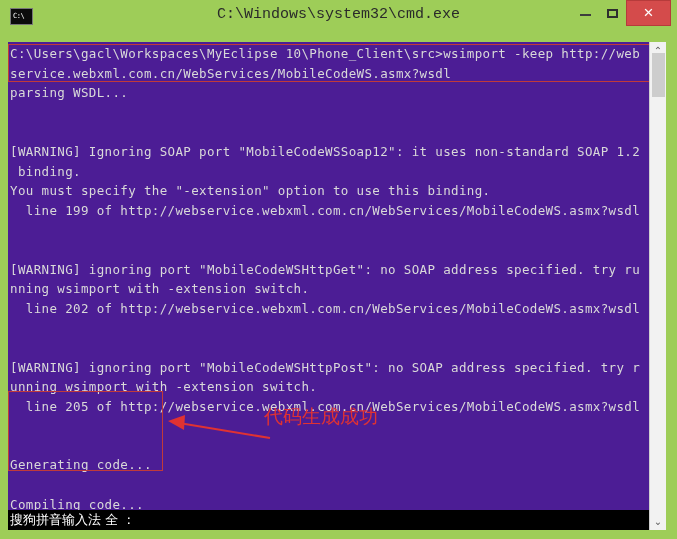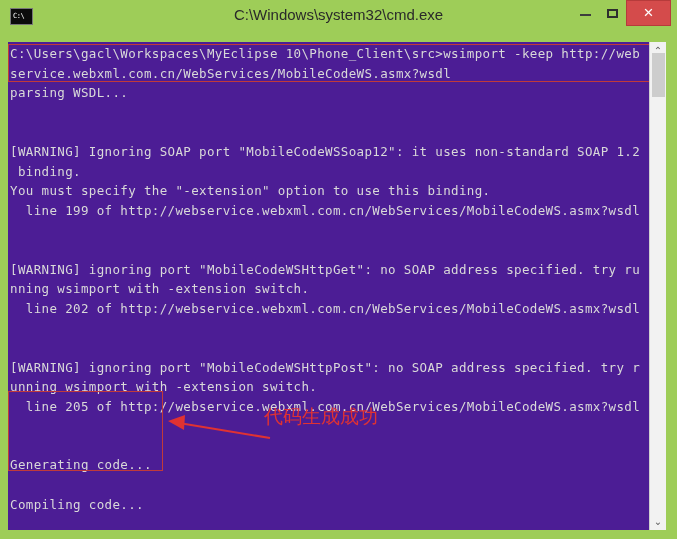--- a/index.html
+++ b/index.html
@@ -23,21 +23,21 @@
     box-sizing:border-box;
   }
   .app-icon span{
     display:block;color:#ffffff;font-size:7px;line-height:15px;
     font-family:"DejaVu Sans Mono",monospace;padding-left:2px;
     letter-spacing:-0.5px;
   }
   .title-text{
     position:absolute;left:0;top:6px;width:677px;
     text-align:center;
-    font-family:Liberation Sans, sans-serif;
+    font-family:Liberation Mono, monospace;
     font-size:15px;color:#2a2a2a;
   }
   .btn-min,.btn-max,.btn-close{
     position:absolute;top:0;height:28px;
   }
   .btn-min{left:572px;width:27px;}
   .btn-max{left:599px;width:27px;}
   .btn-close{left:626px;width:45px;height:26px;background:#d44b4b;
     border:1px solid #b63b3b;box-sizing:border-box;}
   .btn-min i{
@@ -168,14 +168,17 @@
     <polygon points="3,16 20,10 19,25" fill="#e03232"></polygon>
   </svg>
   <div class="annot-text">代码生成成功</div>
 
   <div class="scrollbar">
     <div class="sb-arrow up">⌃</div>
     <div class="sb-thumb"></div>
     <div class="sb-arrow down">⌄</div>
   </div>
 
+  <div class="ime-bar">
+    <div class="ime-text">搜狗拼音输入法 全 ：</div>
+  </div>
 
 </div>
 
 </body></html>

